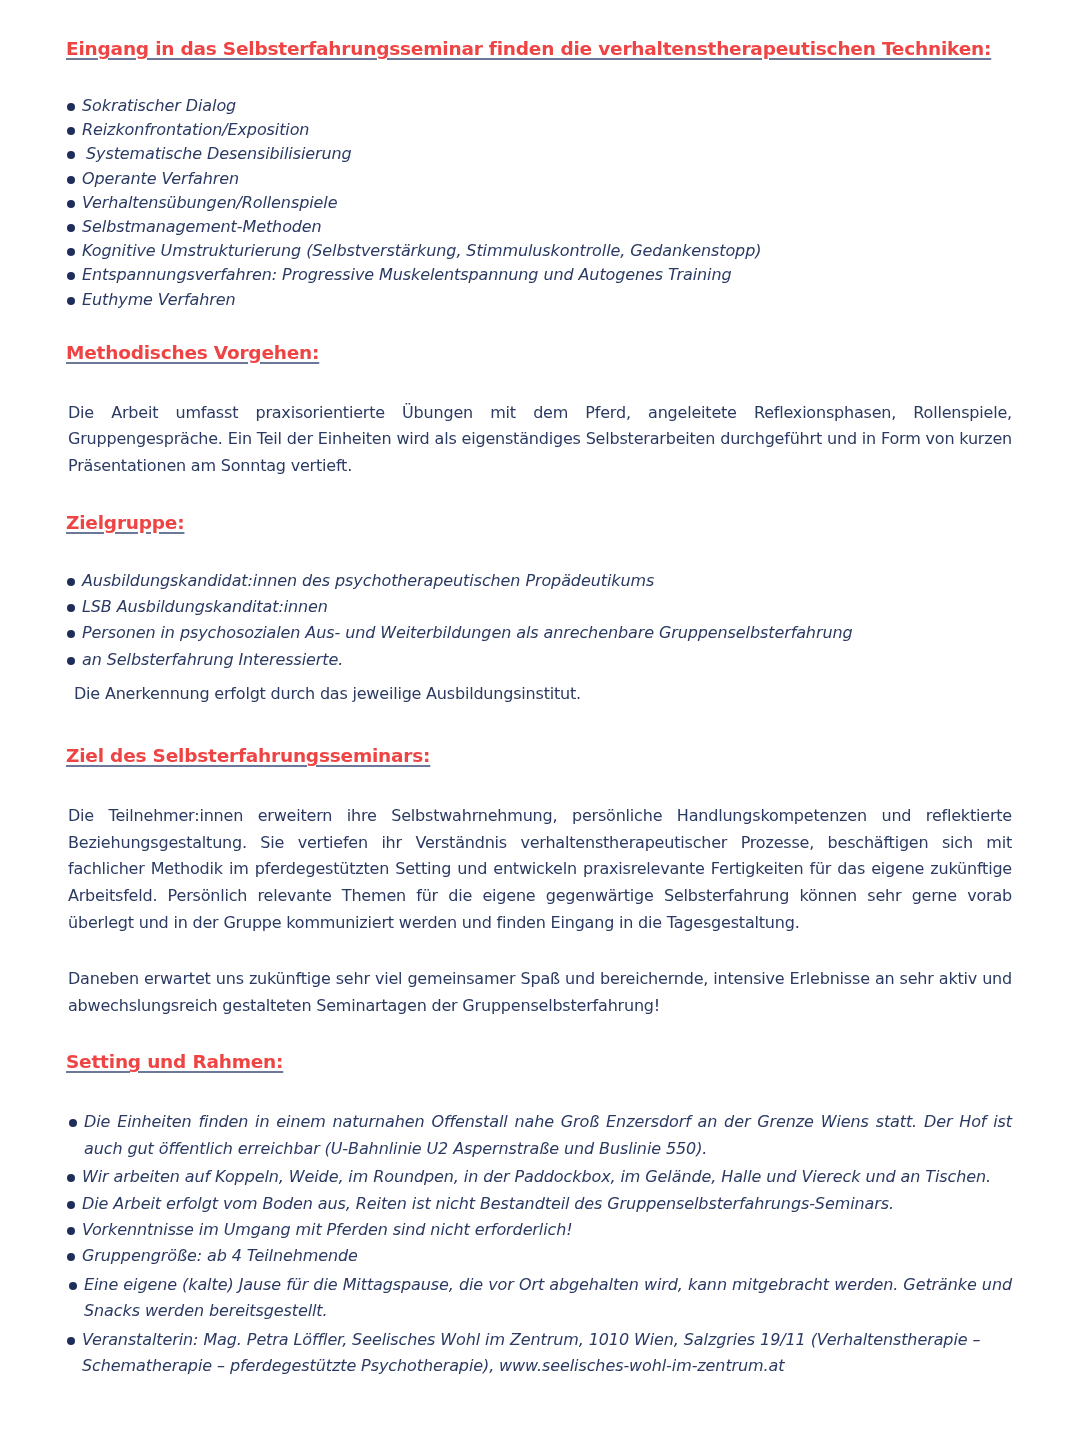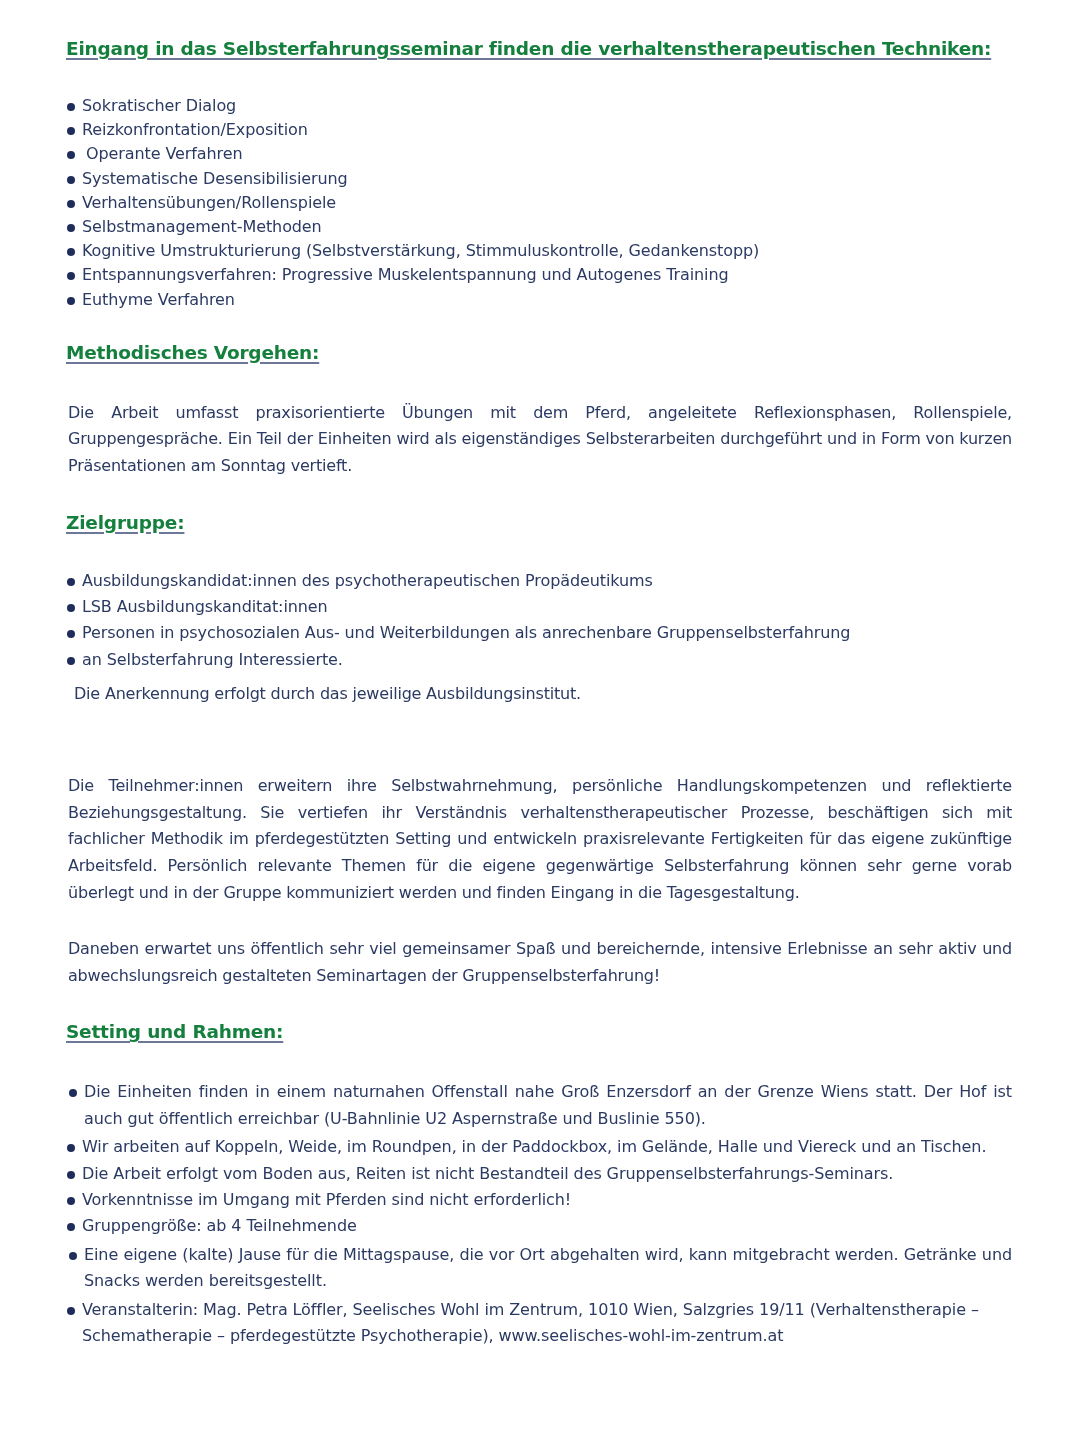--- a/index.html
+++ b/index.html
@@ -4,26 +4,26 @@
 <style>
   html, body { margin: 0; padding: 0; background: #ffffff; }
   body {
     width: 1080px; height: 1451px; overflow: hidden;
     font-family: "DejaVu Sans", sans-serif;
     color: #2b3a63;
     font-size: 16px;
   }
   .page { position: relative; padding: 34px 66px 0 66px; }
   .heading {
-    font-weight: bold; color: #15803d; font-size: 18.5px;
+    font-weight: bold; color: #ef4444; font-size: 18.5px;
     text-decoration: underline; text-decoration-color: #6d7898;
     text-underline-offset: 3px; text-decoration-thickness: 2px;
     margin: 0; line-height: 30px; letter-spacing: -0.2px;
   }
-  ul.bullets { list-style: none; margin: 0; padding: 0; }
+  ul.bullets { list-style: none; margin: 0; padding: 0; font-style: italic; }
   ul.bullets li { position: relative; padding-left: 16px; line-height: 24.2px; letter-spacing: -0.1px; }
   ul.bullets li::before {
     content: ""; position: absolute; left: 1px; top: 9px;
     width: 8px; height: 8px; border-radius: 50%; background: #1f2d5a;
   }
   ul.tight li { line-height: 26.4px; }
   ul.tight li::before { top: 10px; }
   .para { text-align: justify; line-height: 26.6px; margin: 2px; letter-spacing: -0.2px; }
   .plain { line-height: 26px; margin: 8px; letter-spacing: -0.2px; }
   .gap-h1 { height: 30px; }
@@ -35,22 +35,22 @@
 <body>
 
 <div class="page">
 
   <section>
     <h2 class="heading">Eingang in das Selbsterfahrungsseminar finden die verhaltenstherapeutischen Techniken:</h2>
     <div class="gap-h1"></div>
     <ul class="bullets" id="sec1-list">
       <li><span>Sokratischer Dialog</span></li>
       <li><span>Reizkonfrontation/Exposition</span></li>
+      <li><span>Systematische Desensibilisierung</span></li>
       <li><span>Operante Verfahren</span></li>
-      <li><span>Systematische Desensibilisierung</span></li>
       <li><span>Verhaltensübungen/Rollenspiele</span></li>
       <li><span>Selbstmanagement-Methoden</span></li>
       <li><span>Kognitive Umstrukturierung (Selbstverstärkung, Stimmuluskontrolle, Gedankenstopp)</span></li>
       <li><span>Entspannungsverfahren: Progressive Muskelentspannung und Autogenes Training</span></li>
       <li><span>Euthyme Verfahren</span></li>
     </ul>
   </section>
 
   <div class="gap-sec"></div>
 
@@ -70,24 +70,25 @@
       <li>LSB Ausbildungskanditat:innen</li>
       <li>Personen in psychosozialen Aus- und Weiterbildungen als anrechenbare Gruppenselbsterfahrung</li>
       <li>an Selbsterfahrung Interessierte.</li>
     </ul>
     <p class="plain">Die Anerkennung erfolgt durch das jeweilige Ausbildungsinstitut.</p>
   </section>
 
   <div class="gap-sec"></div>
 
   <section>
+    <h2 class="heading">Ziel des Selbsterfahrungsseminars:</h2>
     <div class="gap-h1"></div>
     <p class="para">Die Teilnehmer:innen erweitern ihre Selbstwahrnehmung, persönliche Handlungskompetenzen und reflektierte Beziehungsgestaltung. Sie vertiefen ihr Verständnis verhaltenstherapeutischer Prozesse, beschäftigen sich mit fachlicher Methodik im pferdegestützten Setting und entwickeln praxisrelevante Fertigkeiten für das eigene zukünftige Arbeitsfeld. Persönlich relevante Themen für die eigene gegenwärtige Selbsterfahrung können sehr gerne vorab überlegt und in der Gruppe kommuniziert werden und finden Eingang in die Tagesgestaltung.</p>
     <div class="gap-p"></div>
-    <p class="para">Daneben erwartet uns öffentlich sehr viel gemeinsamer Spaß und bereichernde, intensive Erlebnisse an sehr aktiv und abwechslungsreich gestalteten Seminartagen der Gruppenselbsterfahrung!</p>
+    <p class="para">Daneben erwartet uns zukünftige sehr viel gemeinsamer Spaß und bereichernde, intensive Erlebnisse an sehr aktiv und abwechslungsreich gestalteten Seminartagen der Gruppenselbsterfahrung!</p>
   </section>
 
   <div class="gap-sec"></div>
 
   <section>
     <h2 class="heading">Setting und Rahmen:</h2>
     <div class="gap-h1"></div>
     <ul class="bullets tight">
       <li class="para">Die Einheiten finden in einem naturnahen Offenstall nahe Groß Enzersdorf an der Grenze Wiens statt. Der Hof ist auch gut öffentlich erreichbar (U-Bahnlinie U2 Aspernstraße und Buslinie 550).</li>
       <li>Wir arbeiten auf Koppeln, Weide, im Roundpen, in der Paddockbox, im Gelände, Halle und Viereck und an Tischen.</li>

